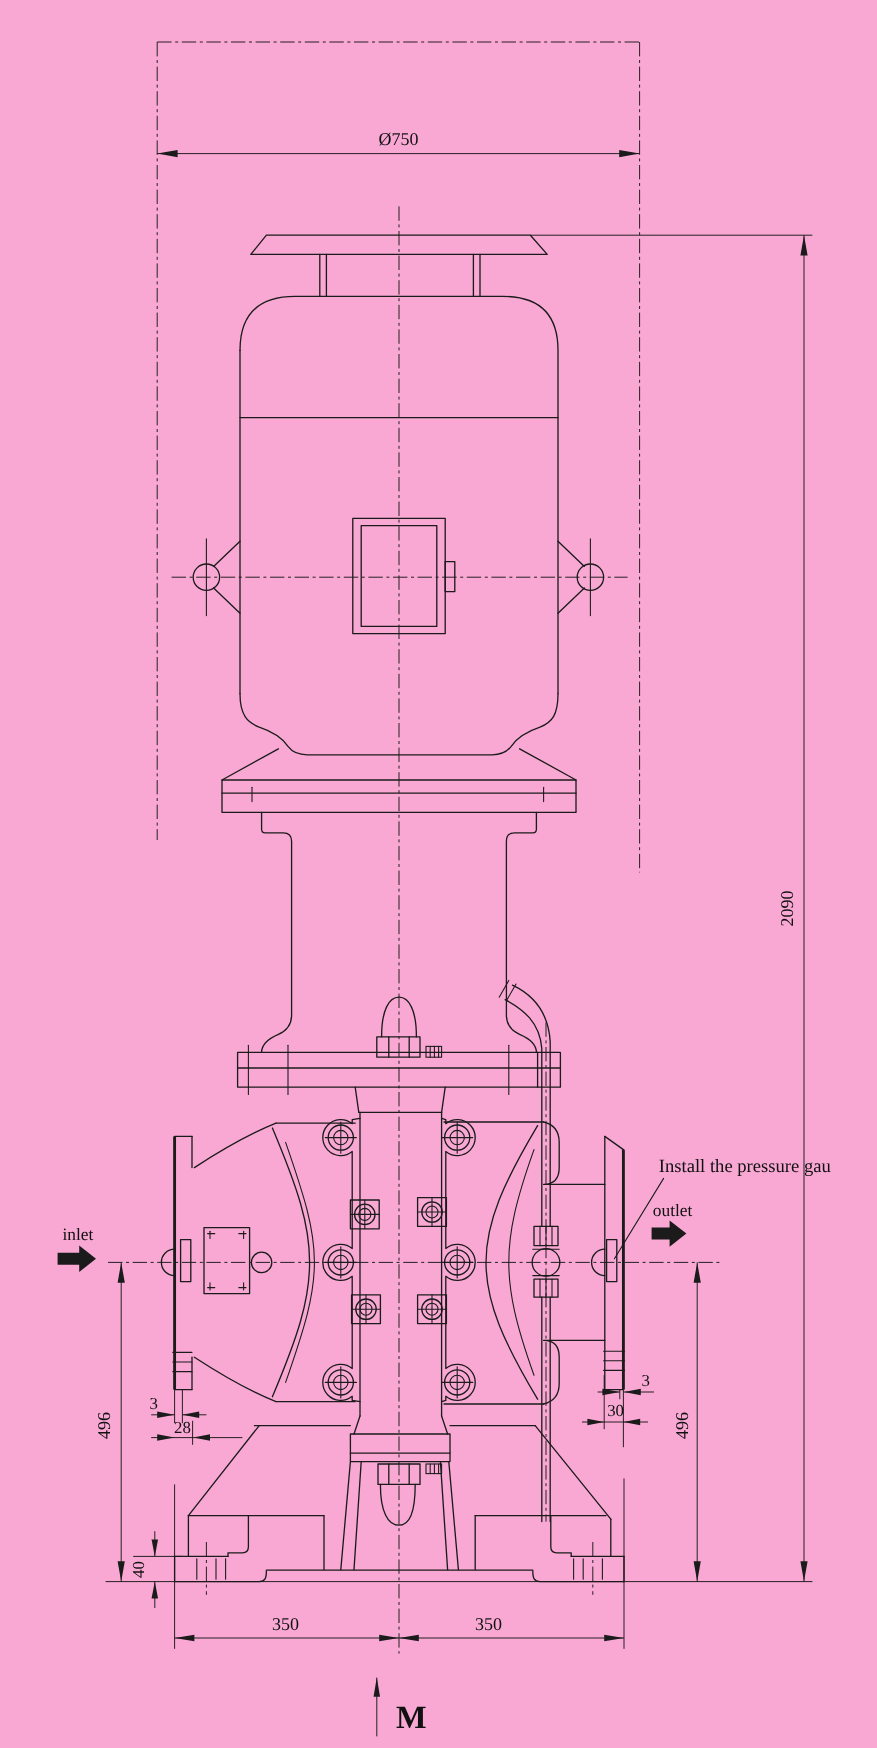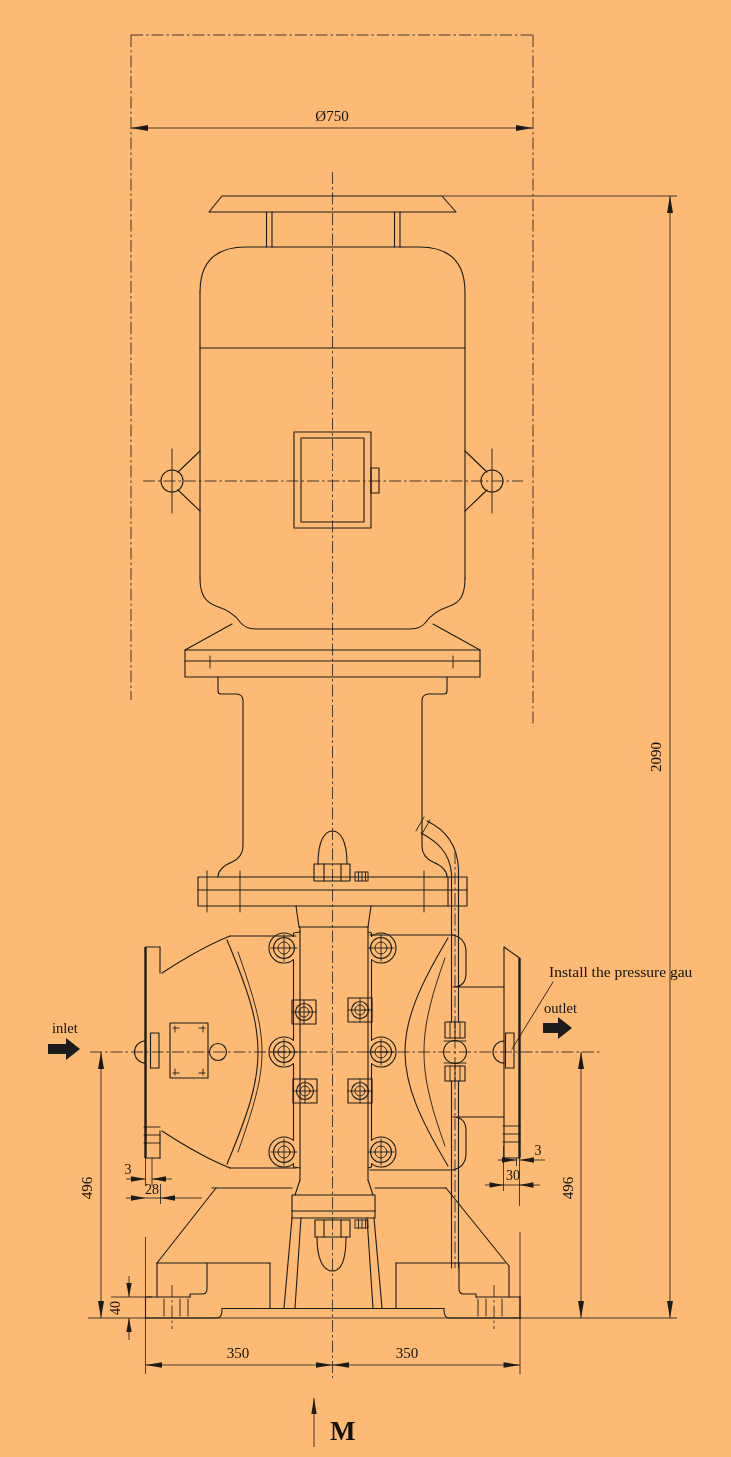--- a/index.html
+++ b/index.html
@@ -1,16 +1,16 @@
 <!DOCTYPE html>
 <html><head>
 <meta charset="utf-8">
 <style>
   html,body{margin:0;padding:0;background:#ffffff;}
-  .canvas{position:relative;width:731px;height:1457px;background:#fdba74;overflow:hidden;
+  .canvas{position:relative;width:731px;height:1457px;background:#f9a8d4;overflow:hidden;
           font-family:"Liberation Serif", serif;}
   svg{position:absolute;left:0;top:0;}
   .obj{stroke:#1b1b1b;stroke-width:1.1;fill:none;stroke-linecap:round;stroke-linejoin:round;}
   .thin{stroke:#1b1b1b;stroke-width:0.9;fill:none;stroke-linecap:round;}
   .thick{stroke:#1b1b1b;stroke-width:2.4;fill:none;stroke-linecap:butt;}
   .dim{stroke:#1b1b1b;stroke-width:0.8;fill:none;stroke-linecap:butt;}
   .cl{stroke:#1b1b1b;stroke-width:0.8;fill:none;stroke-dasharray:12 3 2.5 3;stroke-linecap:butt;}
   .ah{fill:#1b1b1b;stroke:none;}
   text{fill:#111111;}
   .dimtxt{font-size:15px;}

